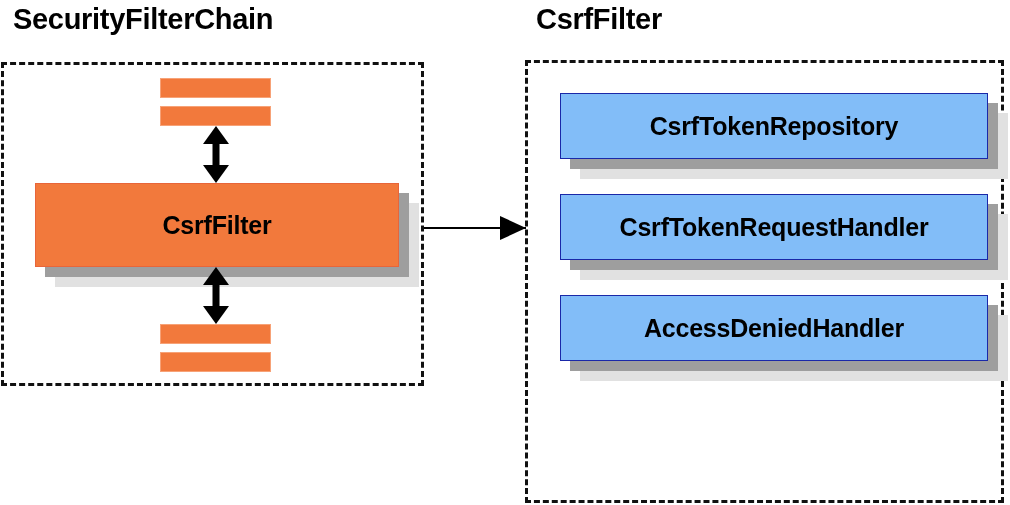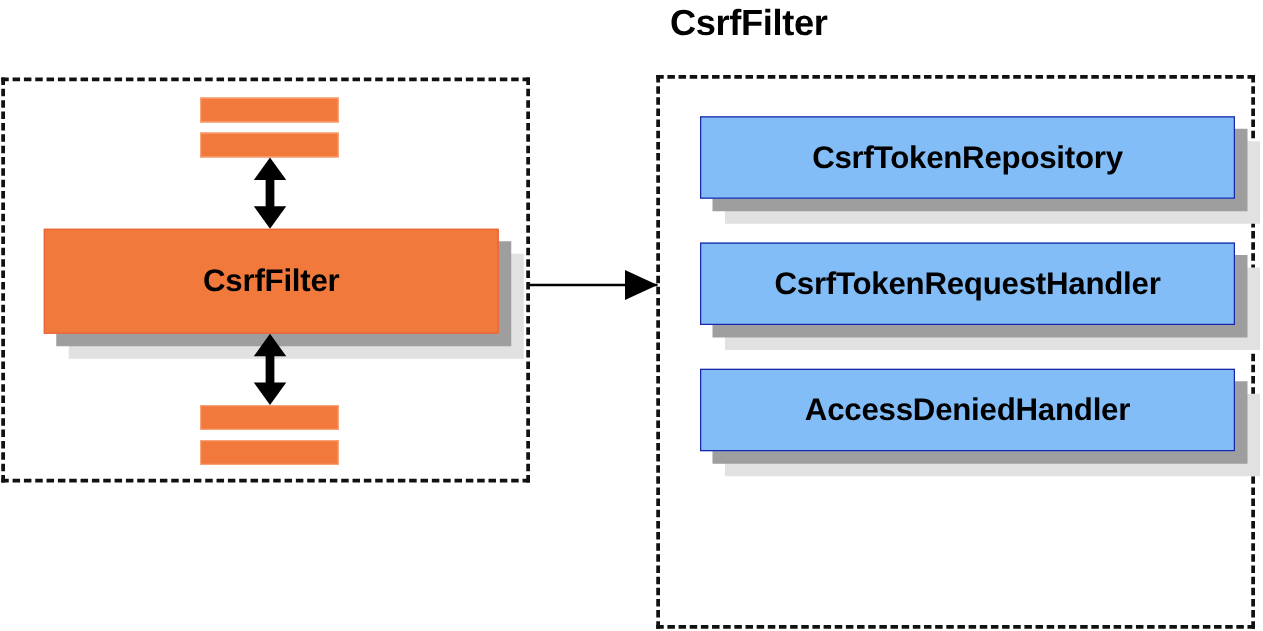--- a/index.html
+++ b/index.html
@@ -54,20 +54,21 @@
   .h-arrow .shaft{position:absolute;left:0;top:50%;transform:translateY(-50%);height:2px;background:#000;}
   .h-arrow .head{position:absolute;right:0;top:50%;transform:translateY(-50%);width:0;height:0;
                  border-top:12px solid transparent;border-bottom:12px solid transparent;
                  border-left:26px solid #000;}
 </style>
 </head>
 <body>
 
 <div id="stage">
 
+  <div class="panel-title" id="title-left">SecurityFilterChain</div>
 
   <div class="panel-title" id="title-right">CsrfFilter</div>
 
   <div class="dashed-panel" id="panel-left"></div>
 
   <div class="slat" style="left:160px;top:78px;width:111px;height:20px;"></div>
   <div class="slat" style="left:160px;top:106px;width:111px;height:20px;"></div>
 
   <div class="v-arrow" style="left:199px;top:126px;width:33px;height:57px;">
     <div class="head up"></div>

